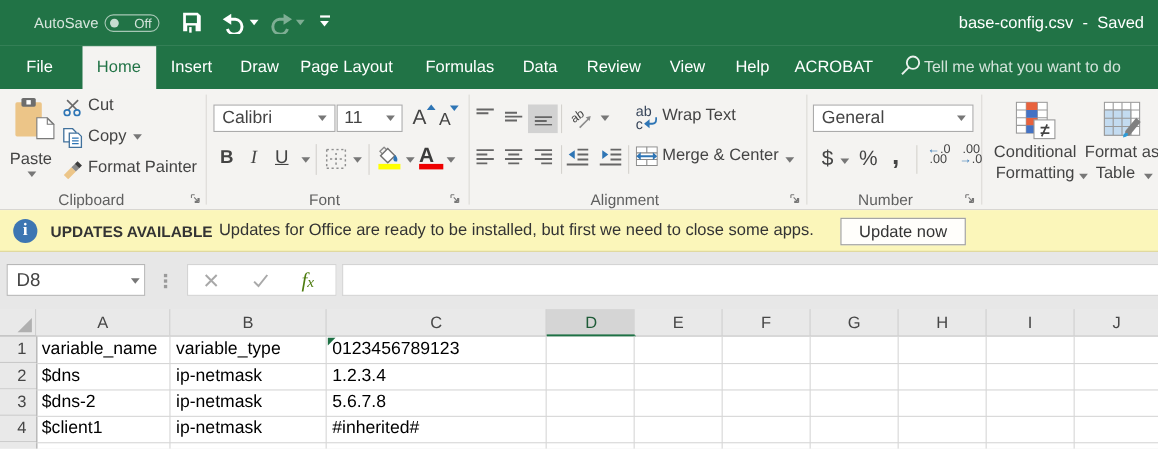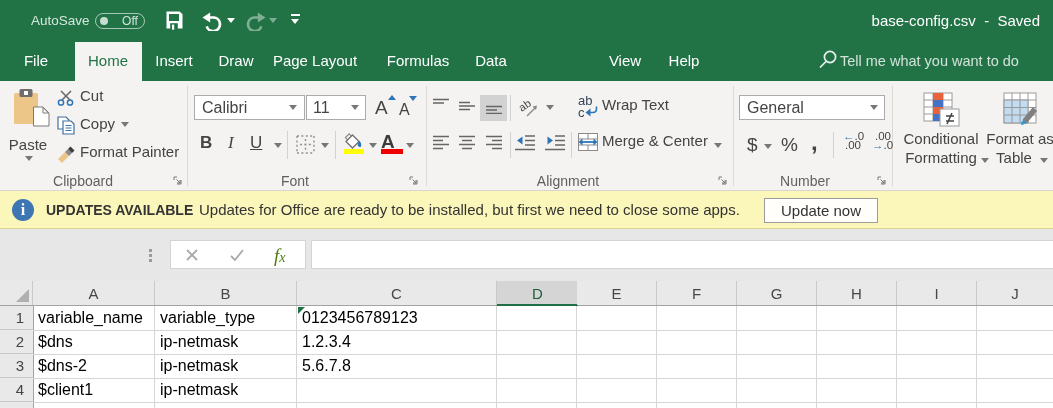--- a/index.html
+++ b/index.html
@@ -62,22 +62,24 @@
 
 <div class="abs" id="tabs">
   <div class="abs" style="left:75px;top:1px;width:67px;height:39px;background:#f4f3f1;"></div>
   <div class="tab" style="left:36px;">File</div>
   <div class="tab" style="left:108px;color:#217346;">Home</div>
   <div class="tab" style="left:174px;">Insert</div>
   <div class="tab" style="left:236px;">Draw</div>
   <div class="tab" style="left:315px;">Page Layout</div>
   <div class="tab" style="left:418px;">Formulas</div>
   <div class="tab" style="left:491px;">Data</div>
+  <div class="tab" style="left:558px;">Review</div>
   <div class="tab" style="left:625px;">View</div>
   <div class="tab" style="left:684px;">Help</div>
+  <div class="tab" style="left:758px;">ACROBAT</div>
   <svg class="abs" style="left:815px;top:9px;" width="22" height="20" viewBox="0 0 22 20">
     <circle cx="15" cy="7" r="5.6" fill="none" stroke="rgba(255,255,255,.9)" stroke-width="1.7"></circle>
     <line x1="11" y1="11.5" x2="5" y2="17.5" stroke="rgba(255,255,255,.9)" stroke-width="1.7"></line>
   </svg>
   <div class="abs" style="left:840px;top:0;color:rgba(255,255,255,.8);font-size:14.5px;line-height:40px;">Tell me what you want to do</div>
 </div>
 
 <div class="abs" id="ribbon">
 
   <div class="gdiv" style="left:187px;"></div>
@@ -273,20 +275,24 @@
 </div>
 
 <div class="abs" id="msg">
   <div class="abs" style="left:12px;top:8px;width:22px;height:22px;border-radius:50%;background:#3d76b2;color:#fff;text-align:center;font-size:16px;line-height:22px;font-weight:bold;font-family:'Liberation Serif',serif;">i</div>
   <div class="abs" style="left:46px;top:0;font-weight:bold;font-size:14px;color:#333;line-height:38px;">UPDATES AVAILABLE</div>
   <div class="abs" style="left:199px;top:0;font-size:15px;color:#333;line-height:38px;">Updates for Office are ready to be installed, but first we need to close some apps.</div>
   <div class="abs" style="left:764px;top:7px;width:114px;height:25px;background:#fffefb;border:1px solid #9c9c9c;text-align:center;font-size:15px;color:#333;line-height:23px;">Update now</div>
 </div>
 
 <div class="abs" id="fbar">
+  <div class="abs" style="left:6px;top:11px;width:126px;height:29px;background:#fff;border:1px solid #b7b7b7;">
+    <div class="abs" style="left:8px;top:0;font-size:17px;color:#444;line-height:27px;">D8</div>
+    <div class="abs dn dng" style="left:112px;top:12px;"></div>
+  </div>
   <div class="abs" style="left:149px;top:20px;width:3px;height:3px;background:#9a9a9a;"></div>
   <div class="abs" style="left:149px;top:25px;width:3px;height:3px;background:#9a9a9a;"></div>
   <div class="abs" style="left:149px;top:30px;width:3px;height:3px;background:#9a9a9a;"></div>
   <div class="abs" style="left:170px;top:11px;width:136px;height:29px;background:#fff;border:1px solid #d4d4d4;">
     <svg class="abs" style="left:14px;top:7px;" width="14" height="14" viewBox="0 0 14 14">
         <path d="M2 2 L12 12 M12 2 L2 12" stroke="#a9a9a9" stroke-width="1.8" fill="none"></path>
       </svg>
     <svg class="abs" style="left:58px;top:7px;" width="16" height="14" viewBox="0 0 16 14">
         <path d="M2 8 L6 12 L14 2" stroke="#a9a9a9" stroke-width="1.8" fill="none"></path>
       </svg>
@@ -342,13 +348,14 @@
   <div class="cell" style="left:160px;top:25px;">variable_type</div>
   <div class="cell" style="left:302px;top:25px;">0123456789123</div>
   <div class="cell" style="left:38px;top:49px;text-align:center;">$dns</div>
   <div class="cell" style="left:160px;top:49px;">ip-netmask</div>
   <div class="cell" style="left:302px;top:49px;">1.2.3.4</div>
   <div class="cell" style="left:38px;top:73px;">$dns-2</div>
   <div class="cell" style="left:160px;top:73px;">ip-netmask</div>
   <div class="cell" style="left:302px;top:73px;">5.6.7.8</div>
   <div class="cell" style="left:38px;top:97px;">$client1</div>
   <div class="cell" style="left:160px;top:97px;">ip-netmask</div>
+  <div class="cell" style="left:302px;top:97px;">#inherited#</div>
 </div>
 
 </body></html>

